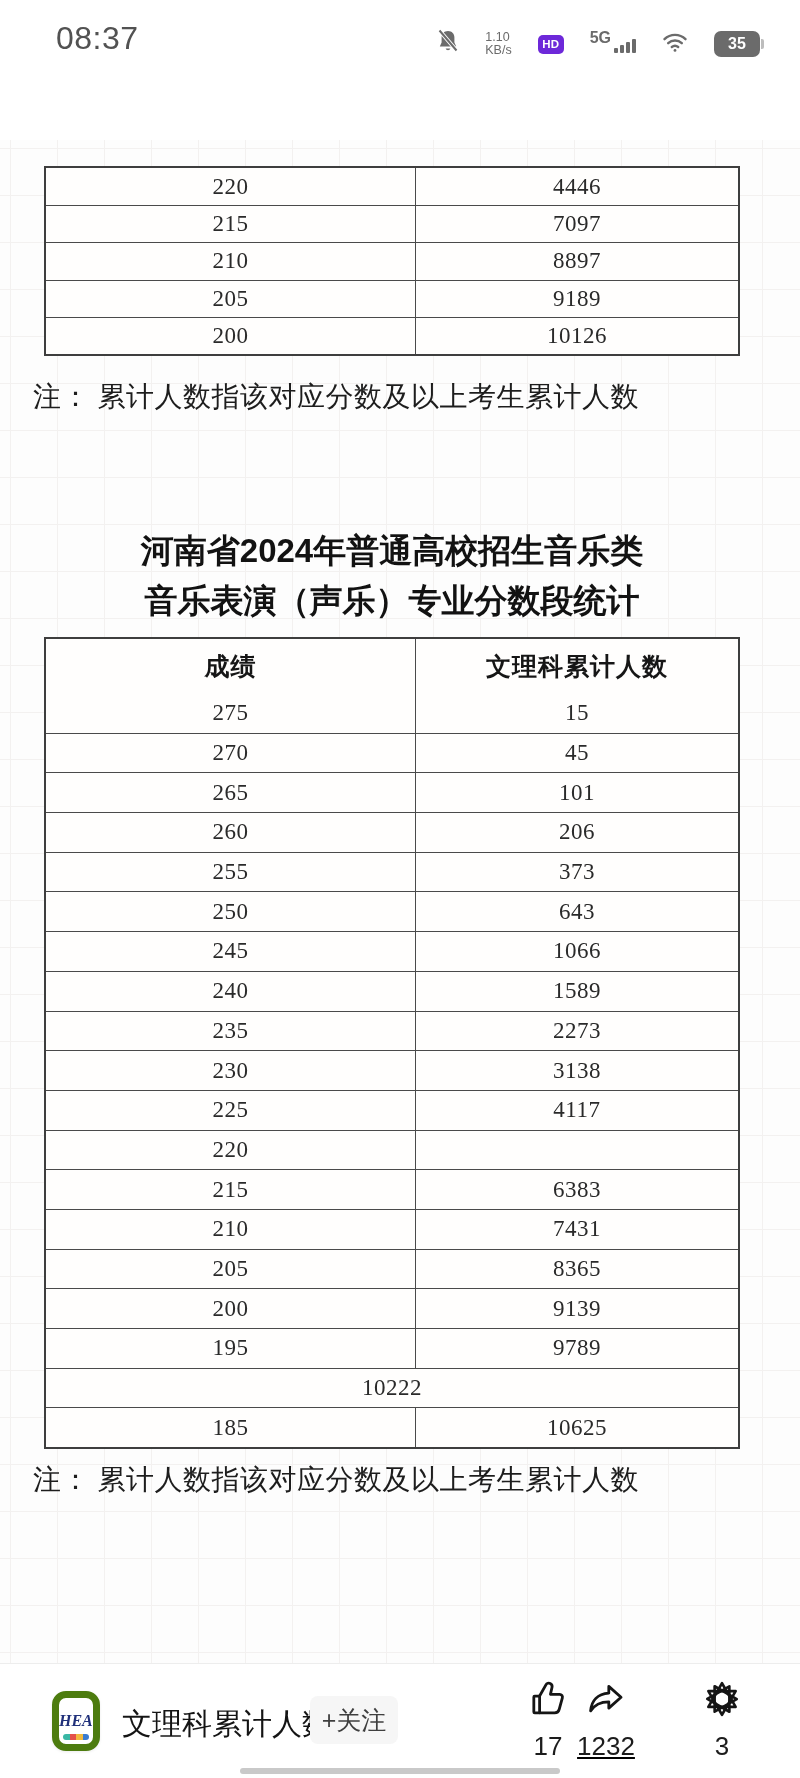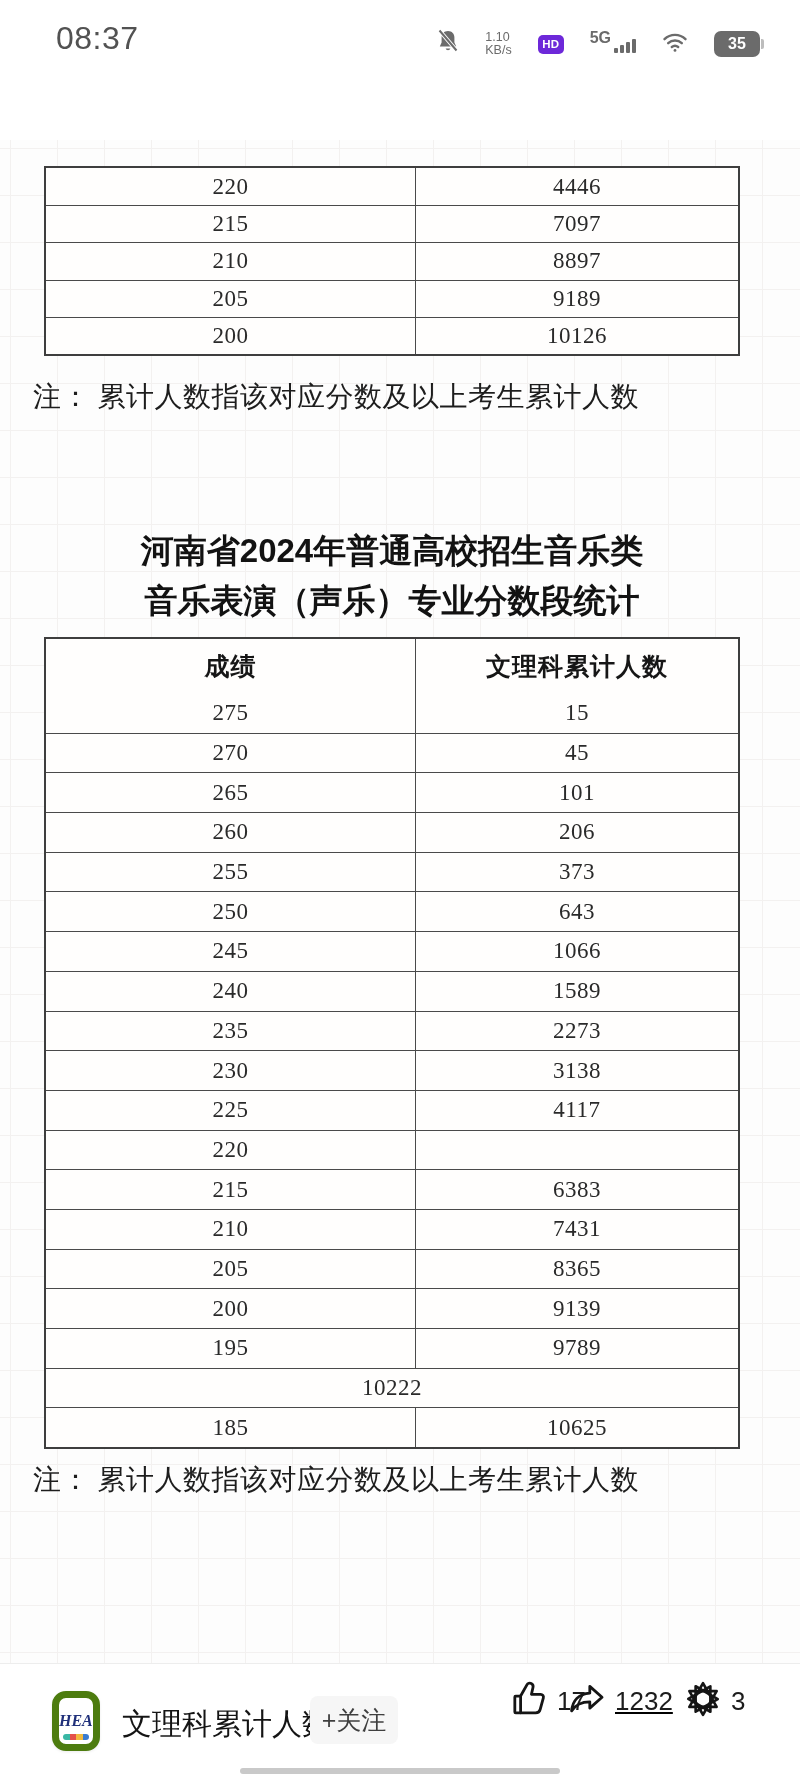--- a/index.html
+++ b/index.html
@@ -60,21 +60,21 @@
     border:7px solid #4d7c0f;border-radius:14px;box-shadow:0 1px 3px rgba(0,0,0,.08);
     overflow:hidden;cursor:pointer;box-sizing:border-box;font-family:Liberation Serif, serif;}
   .avatar .logo{position:absolute;left:0;top:14px;width:100%;text-align:center;
     font-style:italic;font-weight:800;font-size:16px;color:#20307a;letter-spacing:0;}
   .avatar .logo b{color:#e2514a;font-weight:800;}
   .avatar .strip{position:absolute;left:4px;right:4px;bottom:4px;height:6px;border-radius:3px;display:flex;overflow:hidden;}
   .avatar .strip i{flex:1;display:block;}
   .accname{position:absolute;left:122px;top:40px;font-size:30px;color:#141414;font-weight:500;cursor:pointer;}
   .followbtn{position:absolute;left:310px;top:32px;width:88px;height:48px;background:#f6f6f6;border-radius:8px;
     display:flex;align-items:center;justify-content:center;font-size:25px;color:#3f3f3f;cursor:pointer;}
-  .action{position:absolute;top:14px;width:80px;display:flex;align-items:center;gap:7px;cursor:pointer;}
+  .action{position:absolute;top:14px;width:80px;display:flex;flex-direction:column;align-items:center;gap:7px;cursor:pointer;}
   .action .cnt{font-size:26px;color:#1c1c1c;}
   .act-like{left:508px;}
   .act-share{left:566px;text-decoration:underline;}
   .act-wow{left:682px;}
   .homebar{position:absolute;left:240px;bottom:4px;width:320px;height:6px;border-radius:3px;background:#c9c9c9;cursor:pointer;}
 </style>
 </head>
 <body>
 
 <div class="screen">

